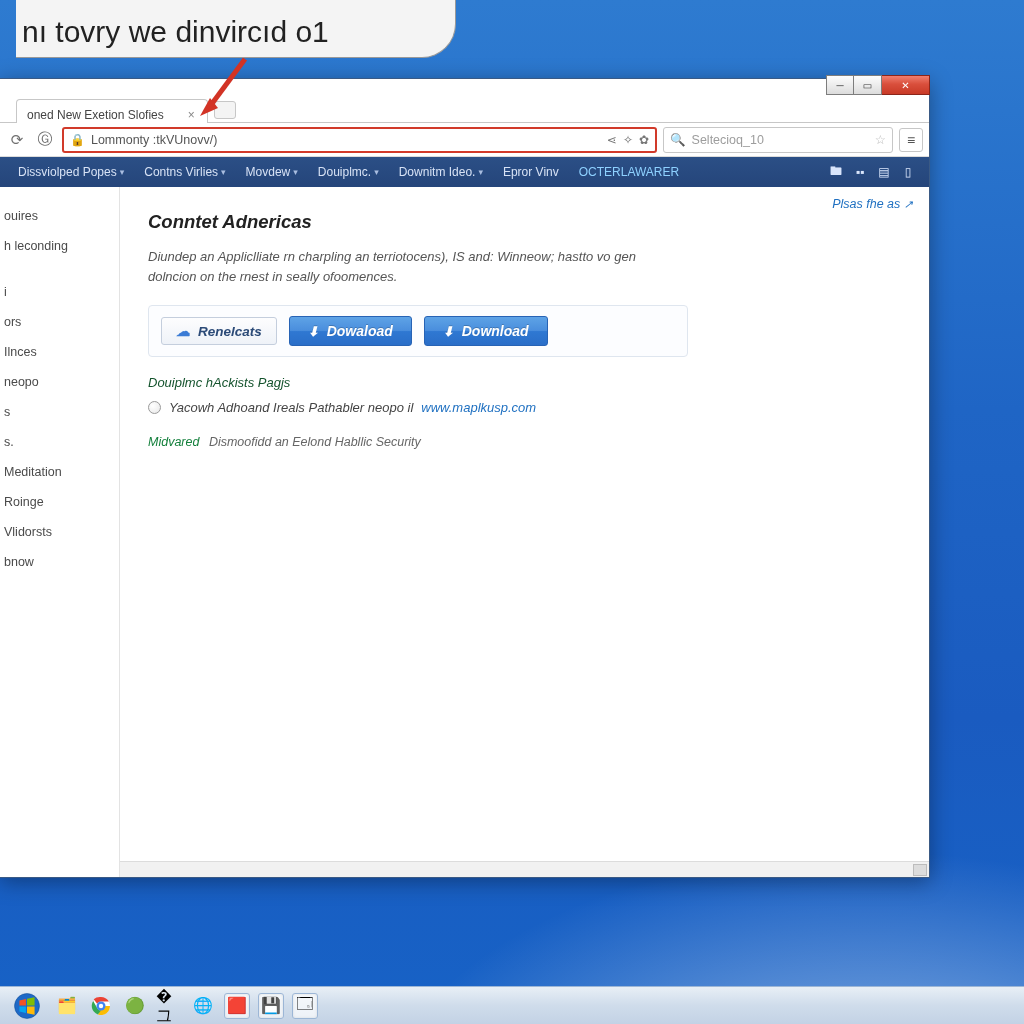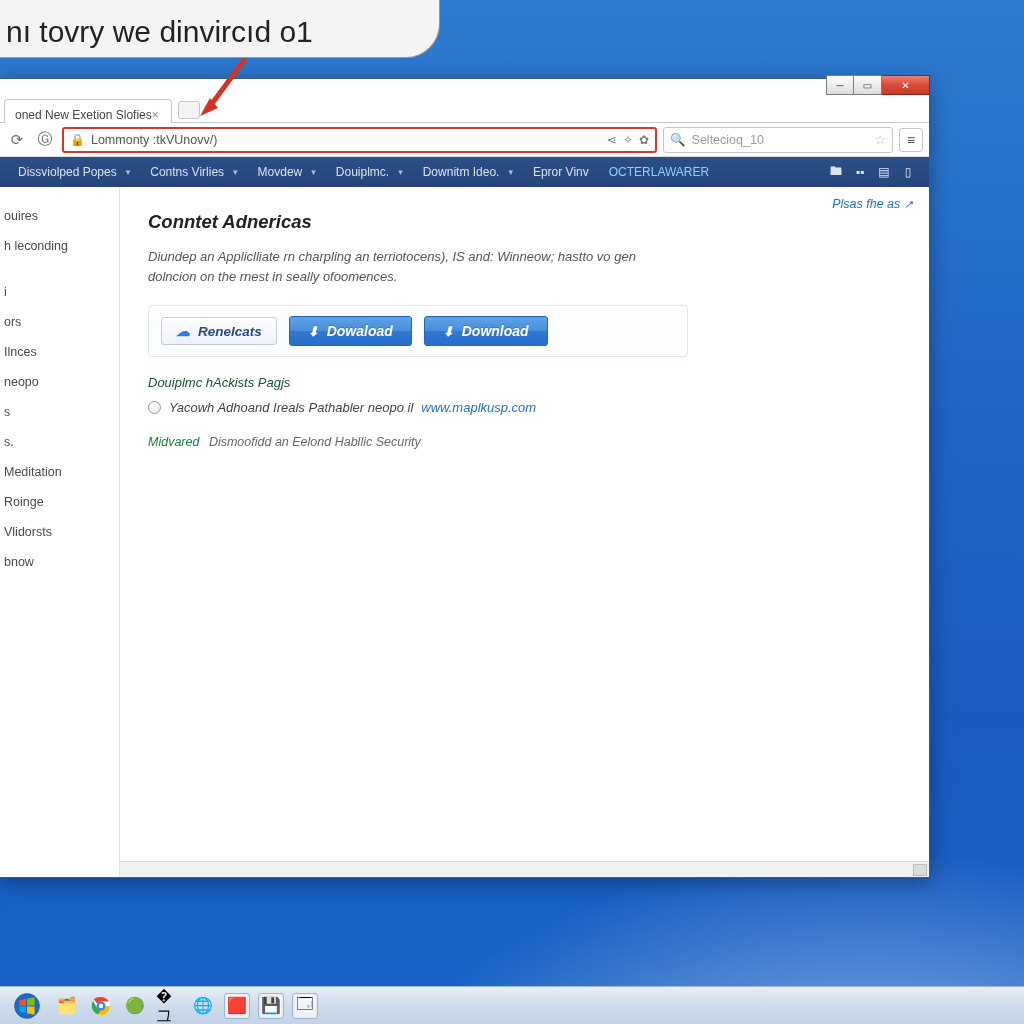--- a/index.html
+++ b/index.html
@@ -6,21 +6,21 @@
   html,body { width:1024px; height:1024px; overflow:hidden; }
   body {
     background:
       radial-gradient(ellipse 900px 500px at 85% 110%, rgba(255,255,255,0.55) 0%, rgba(255,255,255,0) 55%),
       radial-gradient(ellipse 700px 300px at 60% 115%, rgba(255,255,255,0.35) 0%, rgba(255,255,255,0) 60%),
       linear-gradient(180deg,#2e7bd0 0%,#1f65c5 40%,#1a5bc0 70%,#1762c6 100%);
     position:relative;
   }
 
   .callout {
-    position:absolute; left:0; top:0;
+    position:absolute; left:16px; top:0;
     width:440px; height:58px;
     background:#f4f4f4;
     border:1px solid #999;
     border-top:none; border-left:none;
     border-bottom-right-radius:34px;
     padding:6px 20px 0 6px;
     font-size:30px; color:#222;
     display:flex; align-items:center;
     z-index:30;
   }
@@ -65,21 +65,21 @@
     padding-left:4px; background:#fff;
     border-bottom:1px solid #c7c7c7;
   }
   .tab {
     height:24px; padding:7px 12px 0 10px;
     border:1px solid #c7c7c7; border-bottom:none;
     border-top-left-radius:4px; border-top-right-radius:4px;
     background:#fff;
     display:flex; align-items:center;
     font-size:12px; color:#444;
-    gap:0; margin-bottom:-1px;
+    gap:24px; margin-bottom:-1px;margin-left:12px;
   }
   .tab .x { color:#888; font-size:12px; }
   .newtab { width:22px; height:18px; margin-left:6px; border:1px solid #c7c7c7; border-radius:3px; background:#f4f4f4; align-self:center; }
 
   .toolbar {
     height:34px; display:flex; align-items:center;
     padding:0 6px; gap:6px;
     background:#fff;
     border-bottom:1px solid #dcdcdc;
   }
@@ -107,21 +107,21 @@
   .searchbar .star { margin-left:auto; color:#b9b9b9; }
   .hamburger { width:24px; height:24px; border:1px solid #c7c7c7; border-radius:3px; display:flex; align-items:center; justify-content:center; font-size:14px; color:#555;}
 
   .navbar {
     height:30px;
     background:linear-gradient(180deg,#2b4f86 0%,#25457a 100%);
     display:flex; align-items:center;
     padding:0 8px; gap:0;
     color:#d7e2f5; font-size:12px;
   }
-  .nav-item { display:flex; align-items:center; gap:9px; padding:0 10px; height:100%;text-align:right; }
+  .nav-item { display:flex; align-items:center; gap:3px; padding:0 10px; height:100%;text-align:right; }
   .nav-item .chev { font-size:9px; color:#a9bde0; }
   .nav-highlight { color:#8ed1ff; }
   .nav-right { margin-left:auto; display:flex; gap:10px; padding-right:6px;}
   .nav-right span { width:14px; height:14px; font-size:12px; color:#d9e5fb; display:inline-flex; align-items:center; justify-content:center;}
 
   .content {
     flex:1; display:flex; overflow:hidden;
     background:#fff;
   }
   .sidebar {

